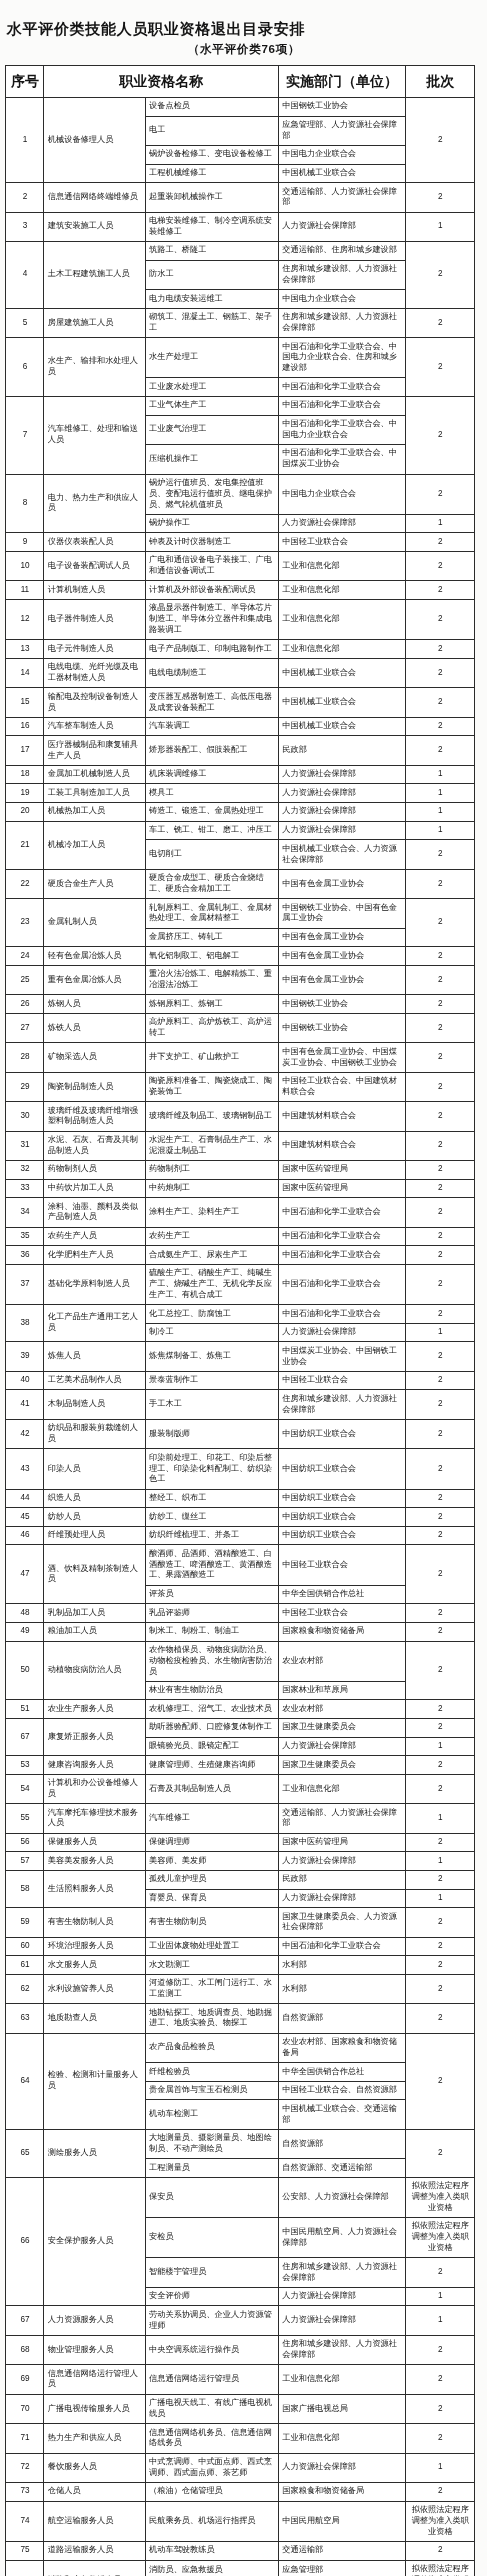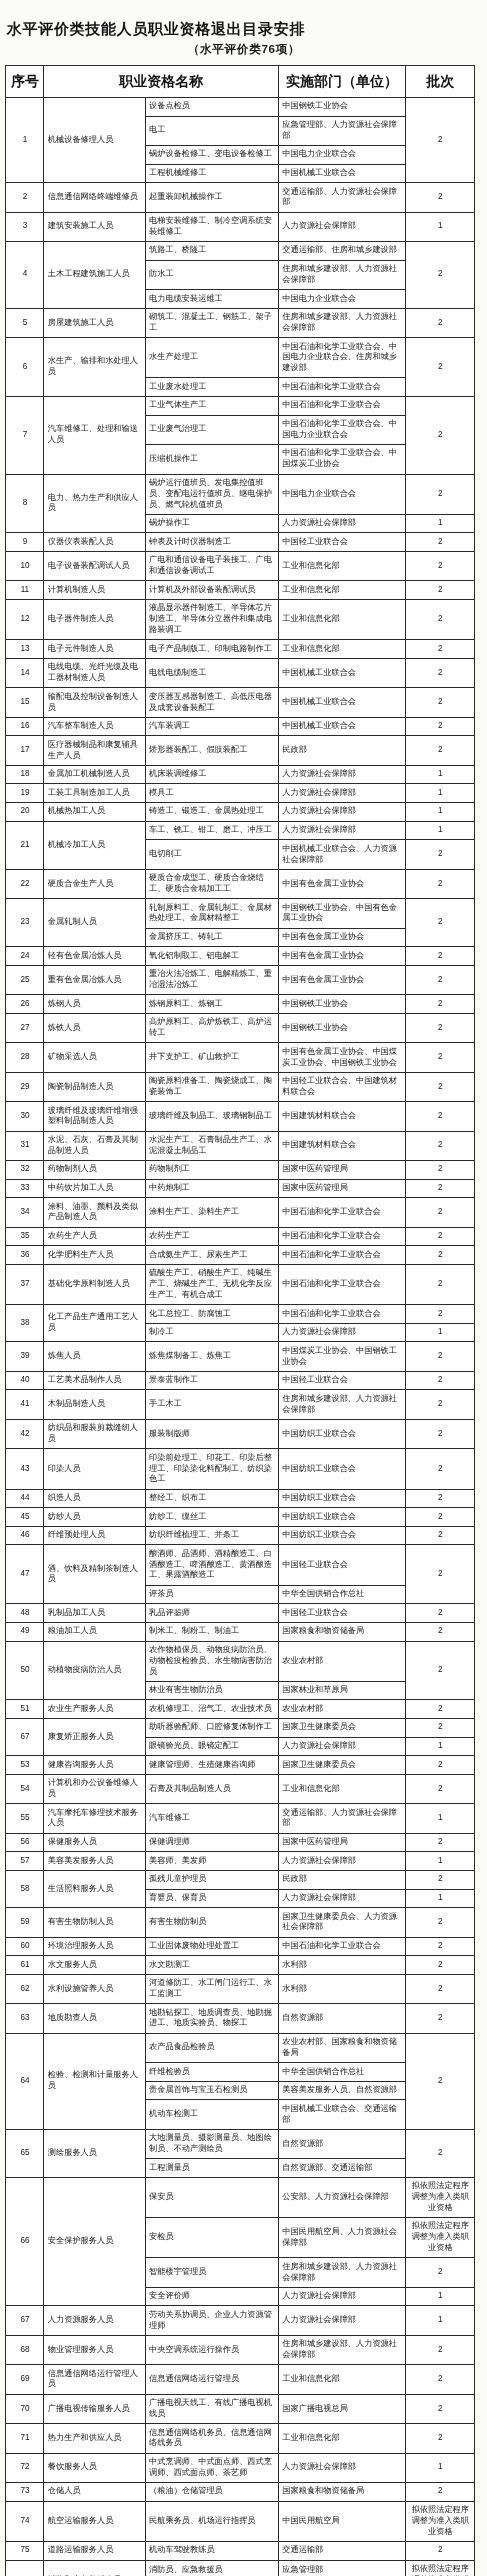--- a/index.html
+++ b/index.html
@@ -603,21 +603,21 @@
           <td class="c-name">农产品食品检验员</td>
           <td class="c-dept">农业农村部、国家粮食和物资储备局</td>
           <td class="c-batch" rowspan="4">2</td>
         </tr>
         <tr>
           <td class="c-name">纤维检验员</td>
           <td class="c-dept">中华全国供销合作总社</td>
         </tr>
         <tr>
           <td class="c-name">贵金属首饰与宝玉石检测员</td>
-          <td class="c-dept">美容美发服务人员、自然资源部</td>
+          <td class="c-dept">中国轻工业联合会、自然资源部</td>
         </tr>
         <tr>
           <td class="c-name">机动车检测工</td>
           <td class="c-dept">中国机械工业联合会、交通运输部</td>
         </tr>
         <tr>
           <td class="c-no" rowspan="2">65</td>
           <td class="c-cat" rowspan="2">测绘服务人员</td>
           <td class="c-name">大地测量员、摄影测量员、地图绘制员、不动产测绘员</td>
           <td class="c-dept">自然资源部</td>

